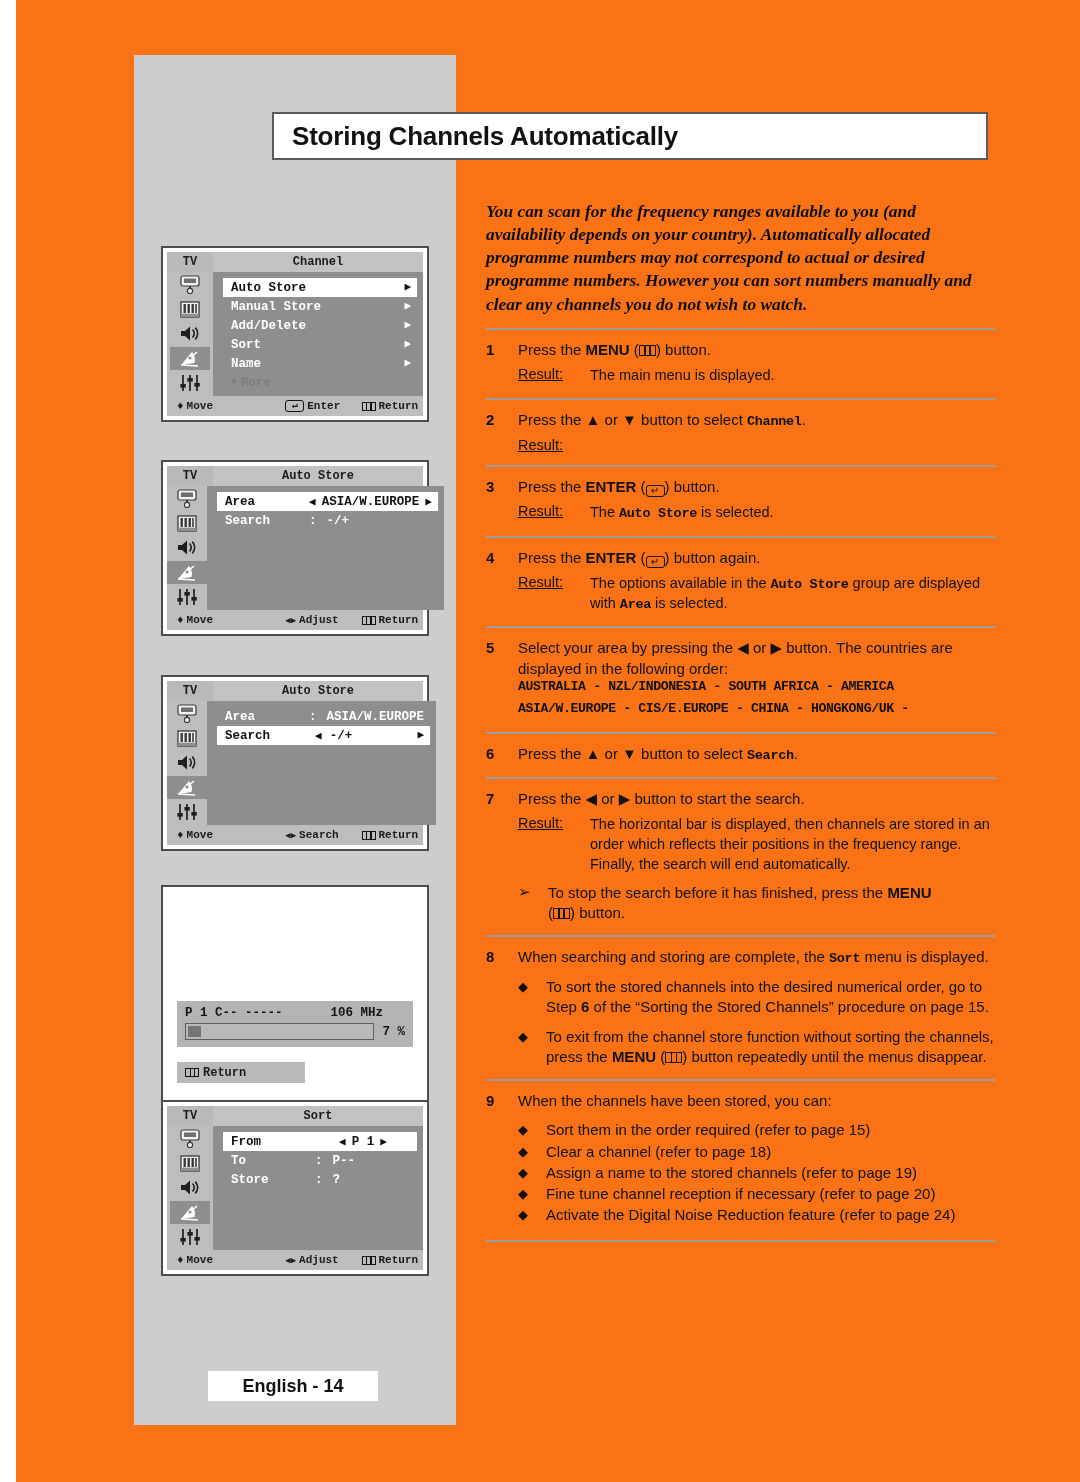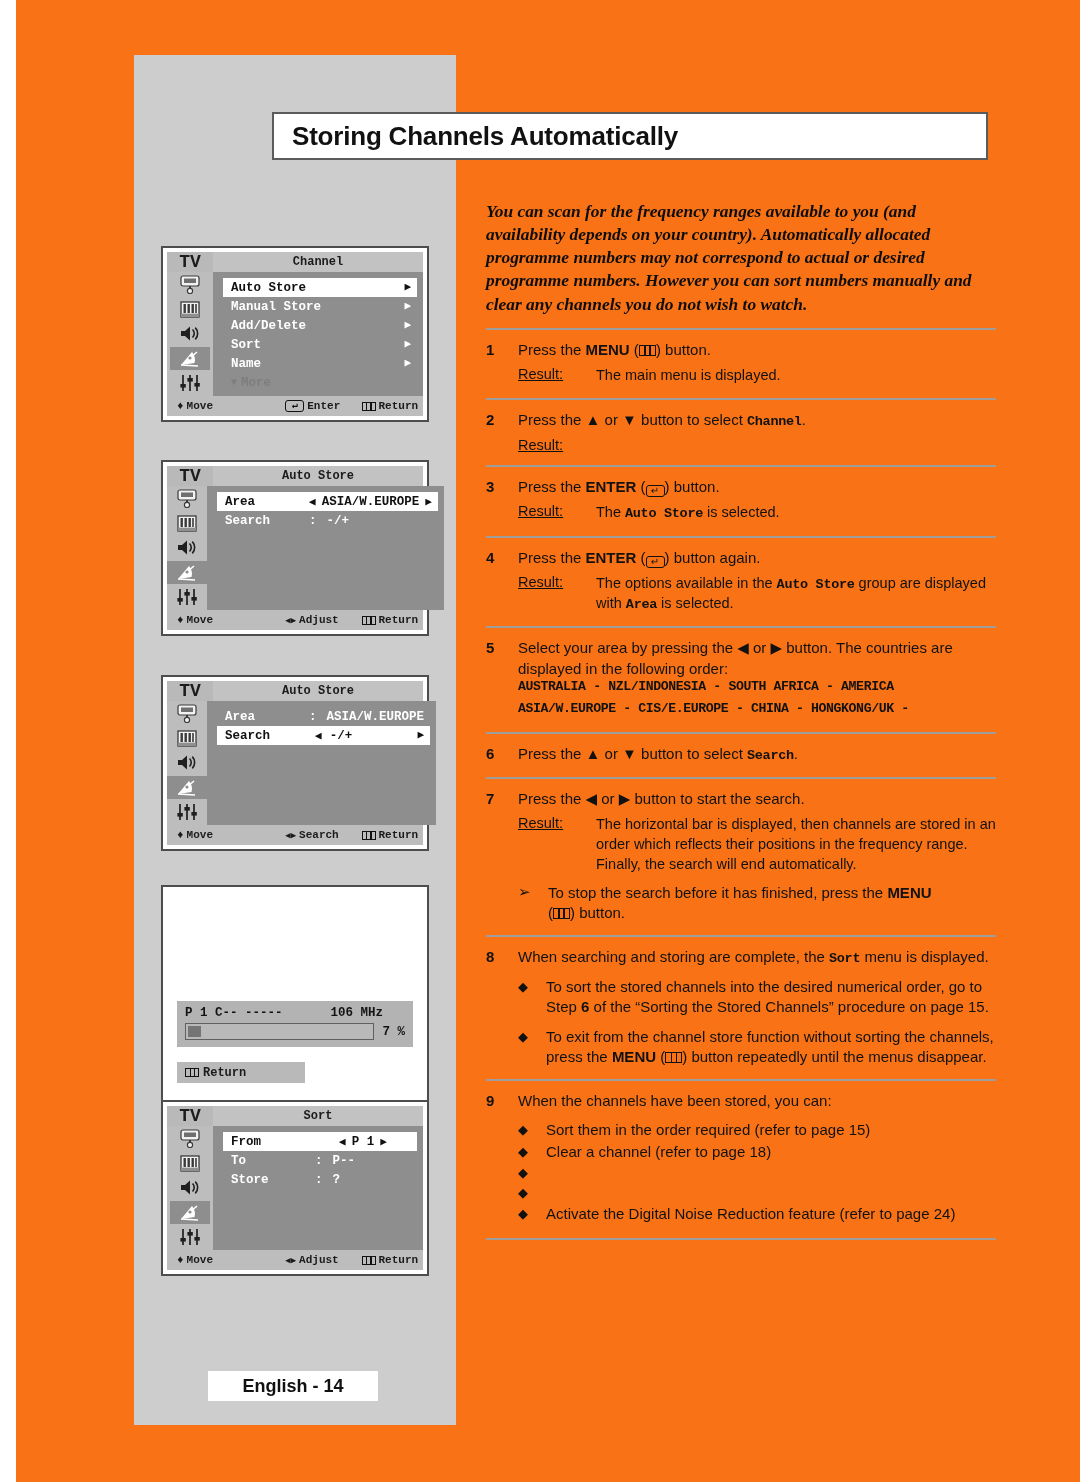--- a/index.html
+++ b/index.html
@@ -10,21 +10,21 @@
   .gray-panel{position:absolute;left:118px;top:55px;width:322px;height:1370px;background:#cdcdcd;}
 
   
   .title-box{position:absolute;left:256px;top:112px;width:716px;height:48px;background:#fff;border:2px solid #5b5b5b;box-sizing:border-box;display:flex;align-items:center;}
   .title-box .title-text{font-size:26px;font-weight:bold;color:#111;padding-left:18px;letter-spacing:-0.2px;font-family:"Liberation Sans",sans-serif;}
 
   
   .osd{position:absolute;background:#ffffff;border:2px solid #4d4d4d;box-sizing:border-box;padding:4px;}
   .osd-inner{position:relative;width:100%;height:100%;background:#b3b3b3;}
   .osd-head{display:flex;height:20px;background:#b0b0b0;}
-  .osd-head .tv{width:46px;background:#b9b9b9;color:#1c1c1c;font-family:"Liberation Mono",monospace;font-weight:bold;font-size:18px;display:flex;align-items:center;justify-content:center;}
+  .osd-head .tv{width:46px;background:#b9b9b9;color:#1c1c1c;font-family:"Liberation Mono",monospace;font-weight:bold;font-size:12px;display:flex;align-items:center;justify-content:center;}
   .osd-head .ttl{flex:1;background:#c2c2c2;color:#1b1b1b;font-family:"Liberation Mono",monospace;font-weight:bold;font-size:12px;display:flex;align-items:center;justify-content:center;}
   .osd-body{display:flex;height:calc(100% - 40px);}
   .icon-col{width:46px;background:#bdbdbd;display:flex;flex-direction:column;align-items:center;padding-top:1px;}
   .ic{width:40px;height:25px;margin-bottom:1px;display:flex;align-items:center;justify-content:center;}
   .ic.sel{background:#8e8e8e;}
   .opt-col{flex:1;background:#8e8e8e;padding:6px 6px 0 10px;box-sizing:border-box;}
   .osd-foot{height:20px;background:#bdbdbd;display:flex;align-items:center;font-family:"Liberation Mono",monospace;font-weight:bold;font-size:11px;color:#1b1b1b;}
   .osd-foot .f1{width:44%;padding-left:10px;display:flex;align-items:center;gap:3px;}
   .osd-foot .f2{width:31%;display:flex;align-items:center;gap:3px;}
   .osd-foot .f3{width:25%;display:flex;align-items:center;gap:3px;}
@@ -53,21 +53,21 @@
   .ret-box{position:absolute;left:14px;bottom:22px;width:128px;height:21px;background:#b9b9b9;display:flex;align-items:center;gap:4px;padding-left:8px;box-sizing:border-box;font-family:"Liberation Mono",monospace;font-weight:bold;font-size:12px;color:#1b1b1b;}
 
   
   .content{position:absolute;left:470px;top:200px;width:510px;}
   .intro{font-family:"Liberation Serif",serif;font-style:italic;font-weight:bold;font-size:17.4px;line-height:1.33;color:#0d0d0d;}
   .rule{height:2px;background:#9d9d9d;margin:12px 0 10px 0;}
 
   .step{display:flex;margin-bottom:2px;}
   .step .num{width:32px;font-size:15px;font-weight:bold;color:#111;flex:none;padding-top:1px;}
   .step .txt{flex:1;font-size:15px;line-height:1.35;color:#111;}
-  .result{display:flex;margin-top:6px;gap:6px;}
+  .result{display:flex;margin-top:6px;}
   .result .rlabel{width:72px;flex:none;font-size:14.5px;color:#111;text-decoration:underline;}
   .result .rtext{flex:1;font-size:14.5px;line-height:1.36;color:#111;}
   .indent{padding-left:32px;}
   .mono{font-family:"Liberation Mono",monospace;font-weight:bold;font-size:13.5px;letter-spacing:-0.3px;}
   .b{font-weight:bold;}
   .note{display:flex;margin-top:8px;padding-left:32px;}
   .note .mark{width:30px;flex:none;font-size:15px;color:#111;line-height:1.2;}
   .note .ntext{flex:1;font-size:15px;line-height:1.35;color:#111;}
   .bullet{display:flex;margin-top:9px;padding-left:32px;}
   .bullet .dia{width:28px;flex:none;font-size:13px;color:#111;line-height:1.5;}
@@ -623,23 +623,25 @@
     <div class="bullet">
       <div class="dia">◆</div>
       <div class="btext">Sort them in the order required (refer to page 15)</div>
     </div>
     <div class="bullet tight">
       <div class="dia">◆</div>
       <div class="btext">Clear a channel (refer to page 18)</div>
     </div>
     <div class="bullet tight">
       <div class="dia">◆</div>
+      <div class="btext">Assign a name to the stored channels (refer to page 19)</div>
     </div>
     <div class="bullet tight">
       <div class="dia">◆</div>
+      <div class="btext">Fine tune channel reception if necessary (refer to page 20)</div>
     </div>
     <div class="bullet tight">
       <div class="dia">◆</div>
       <div class="btext">Activate the Digital Noise Reduction feature (refer to page 24)</div>
     </div>
 
     <div class="rule" style="margin-top:14px"></div>
   </div>
 
   <div class="footer">

